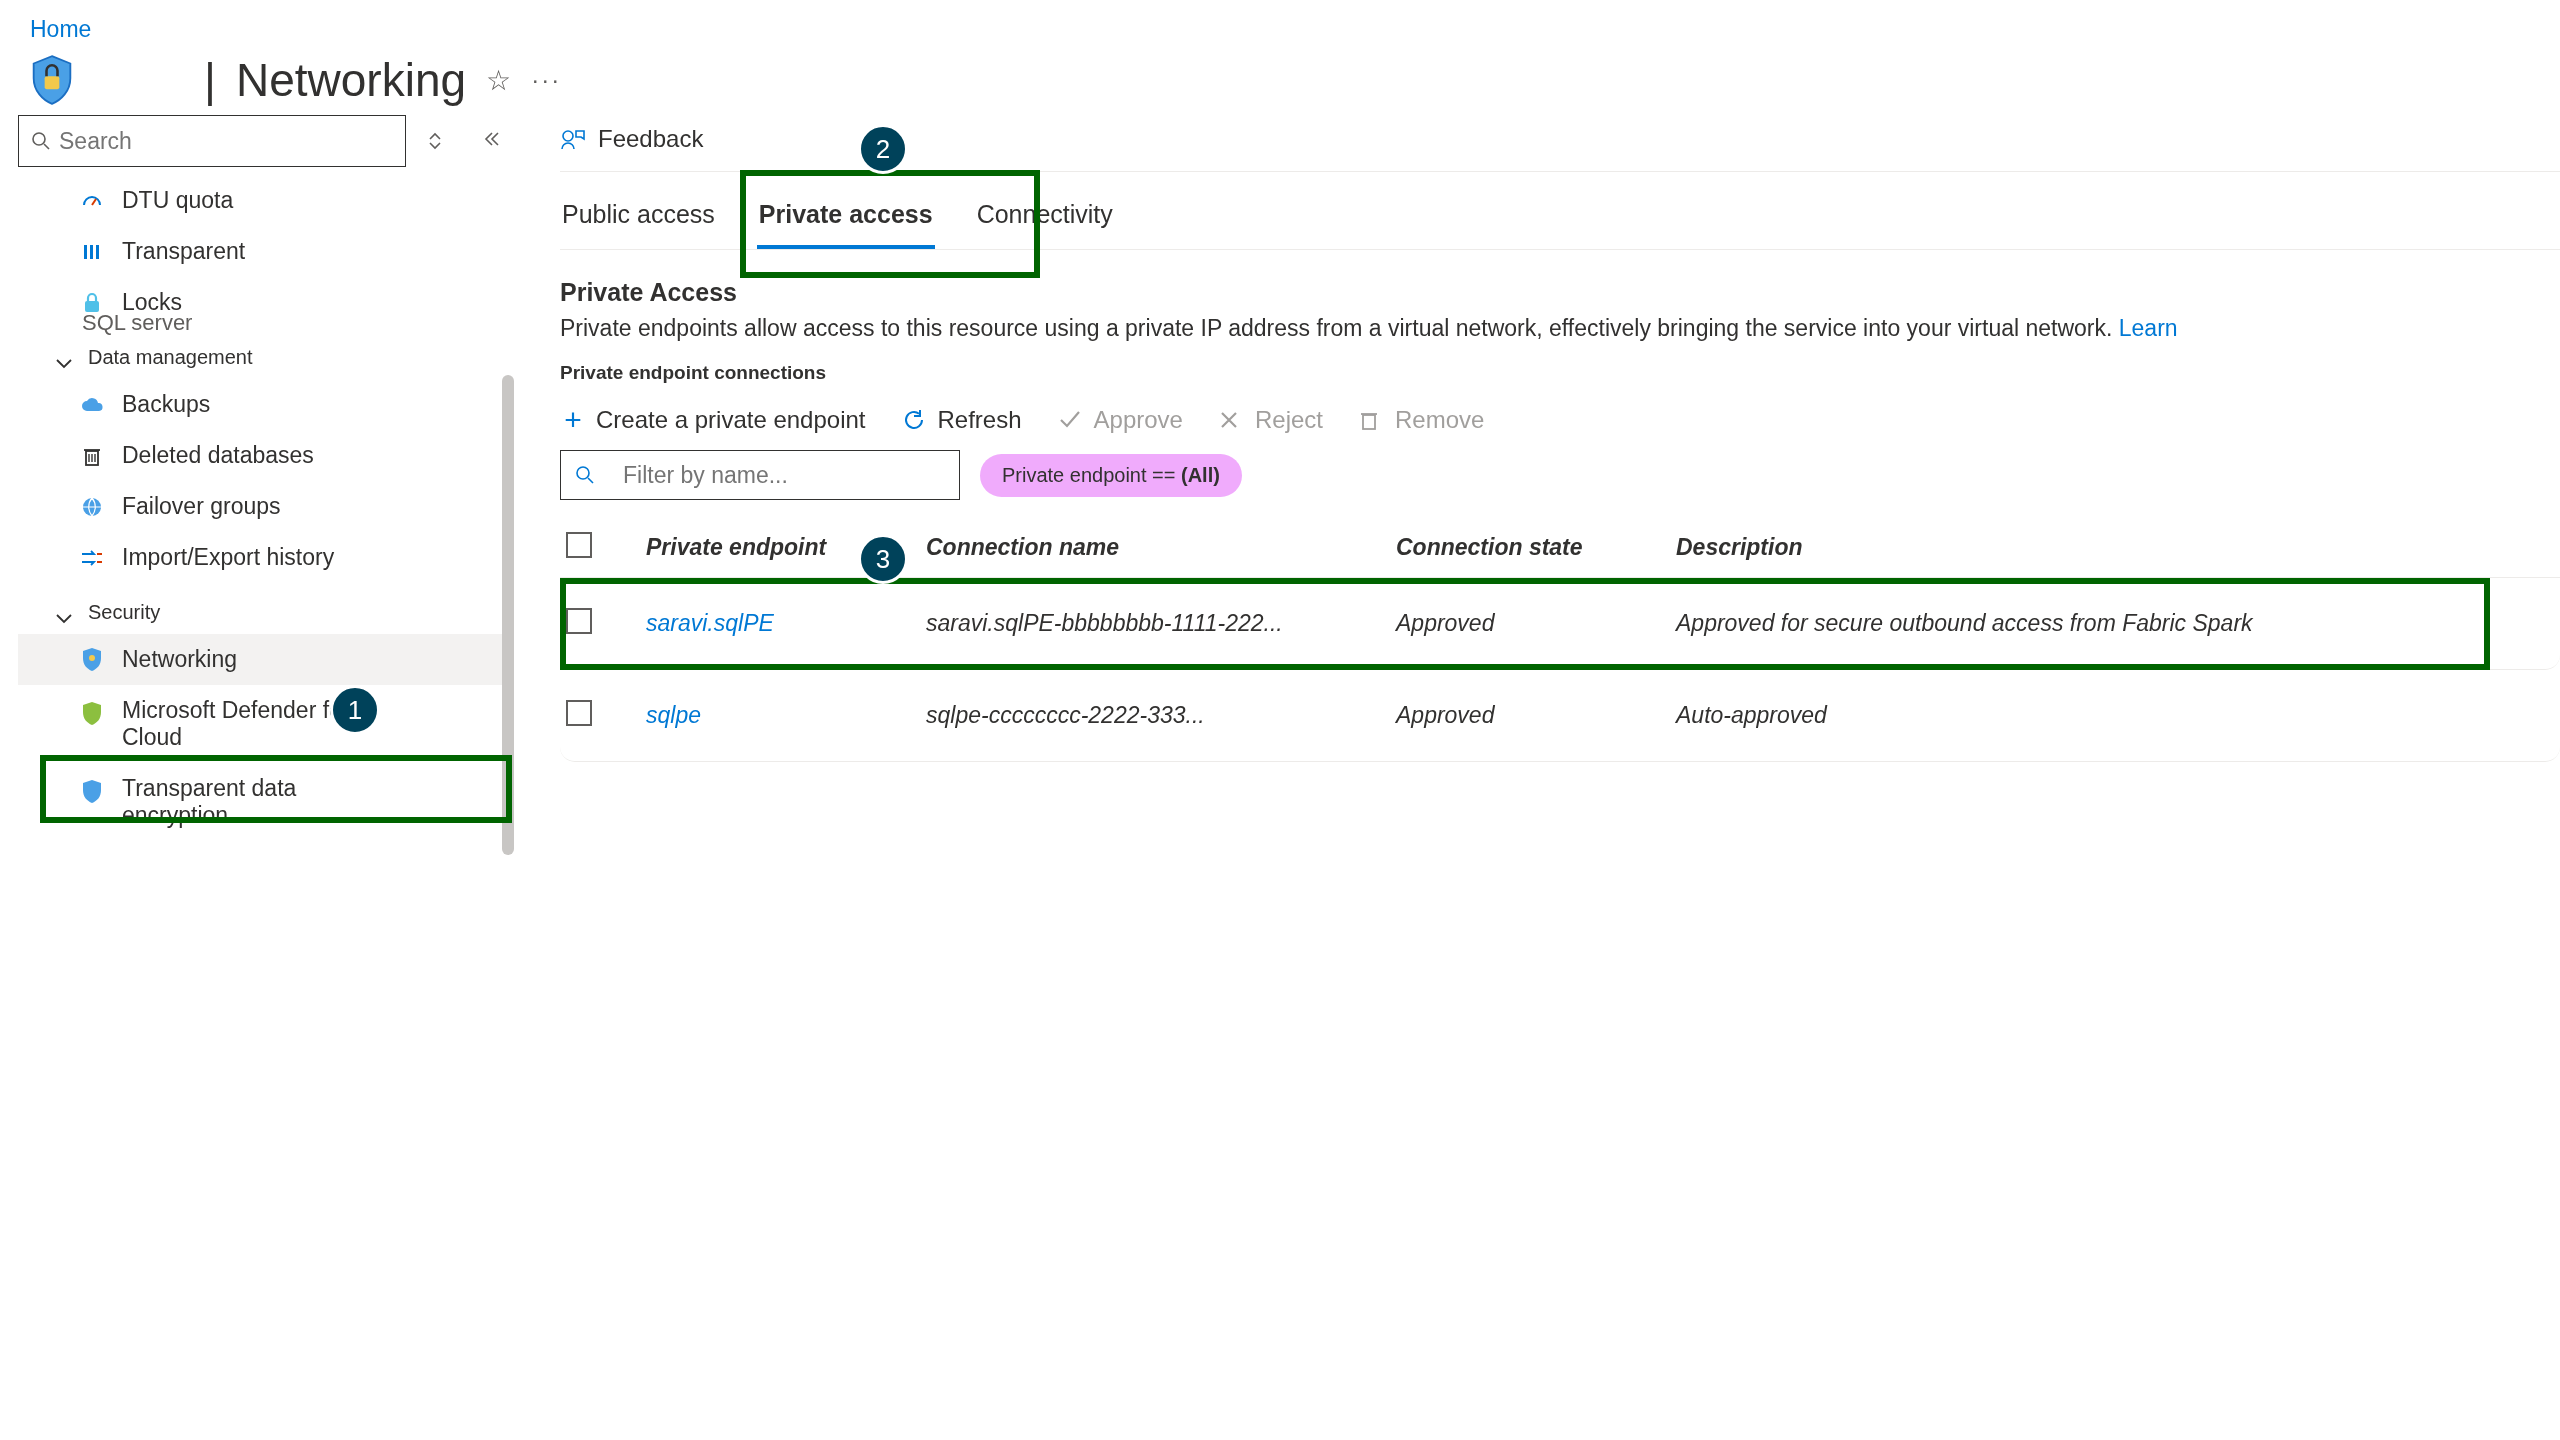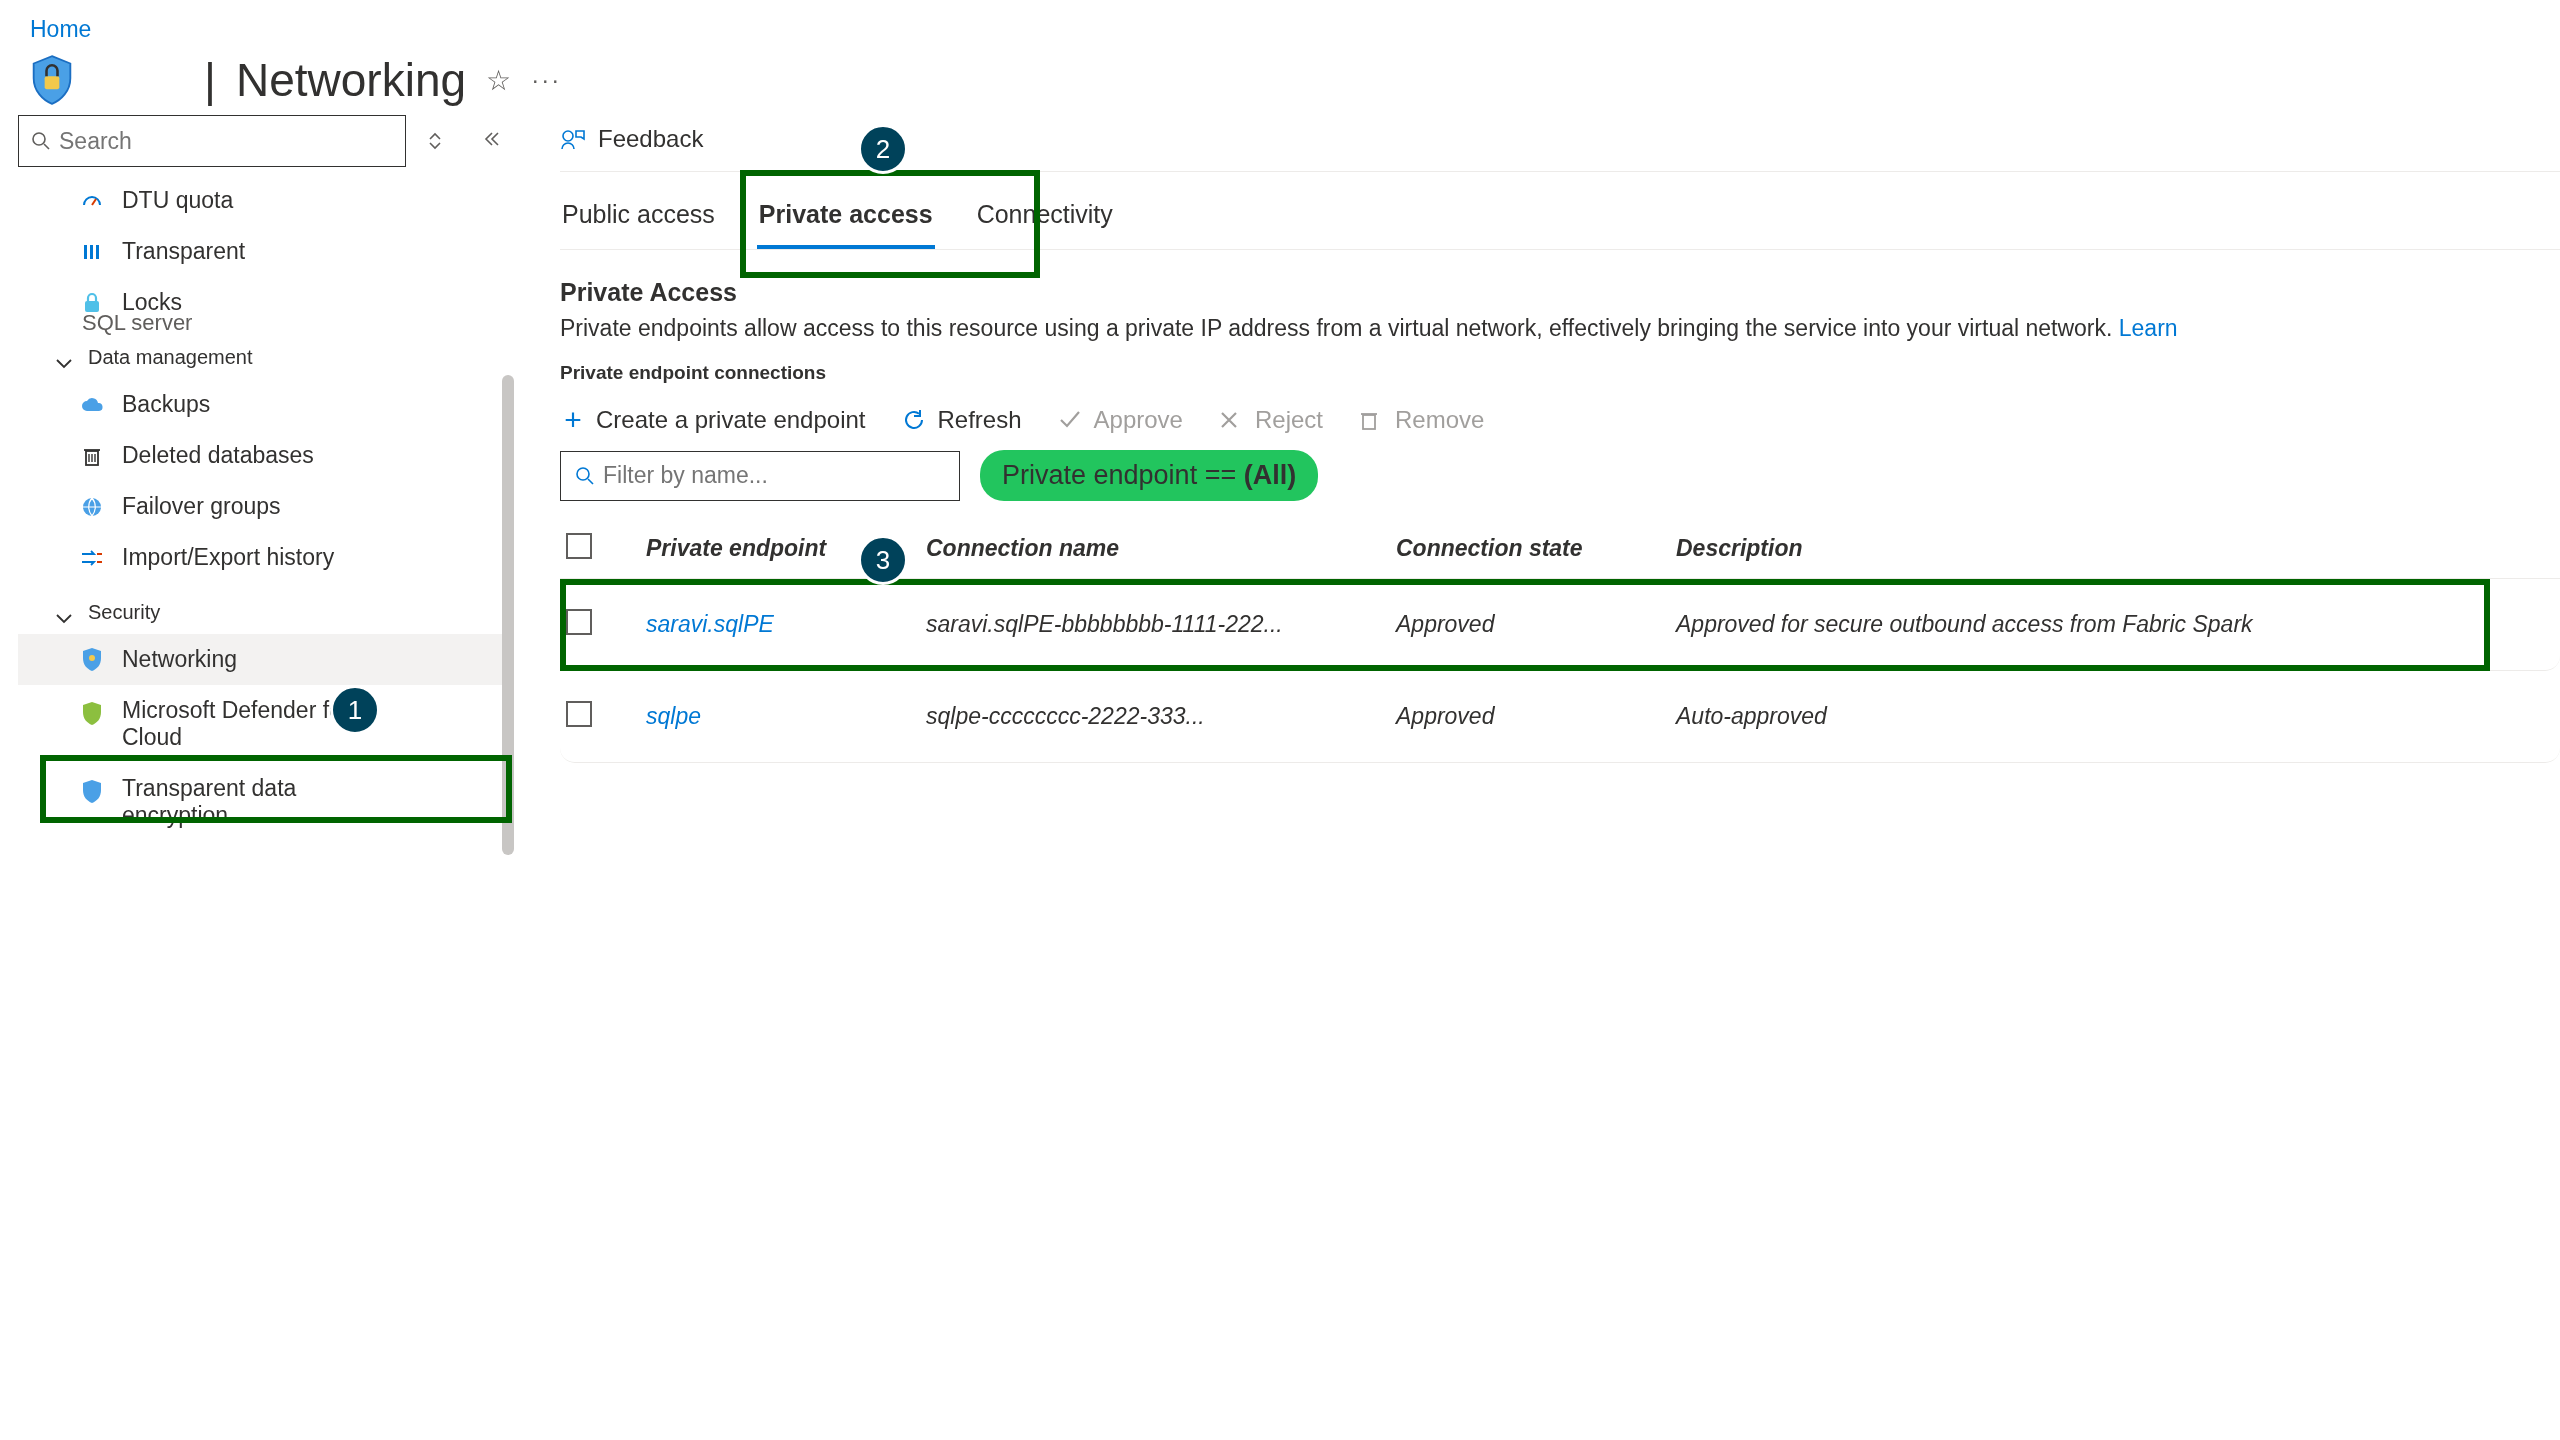--- a/index.html
+++ b/index.html
@@ -111,30 +111,30 @@
     padding: 8px 0 16px;
   }
   .action { display: flex; align-items: center; gap: 10px; font-size: 24px; cursor: pointer; }
   .action.disabled { color: #a19f9d; }
   .action .aicon { width: 26px; text-align: center; }
 
   .filters {
     display: flex; align-items: center; gap: 20px; margin-bottom: 18px;
   }
   .filter-input {
-    display: flex; align-items: center; gap: 8px;
+    display: flex; align-items: center; gap: 28px;
     border: 1px solid #323130;
     padding: 8px 14px; width: 400px; height: 50px;
   }
   .filter-input input { border: none; outline: none; font-size: 23px; width: 100%; font-family: inherit; }
   .pill {
-    background: #22c55e;
+    background: #f0abfc;
     border-radius: 24px;
     padding: 10px 22px;
-    font-size: 27px;
+    font-size: 20px;
   }
   .pill .bold { font-weight: 600; }
 
   .table { width: 100%; position: relative; }
   .thead, .trow {
     display: grid;
     grid-template-columns: 80px 280px 470px 280px 800px;
     align-items: center;
     border-bottom: 1px solid #edebe9;
   }

